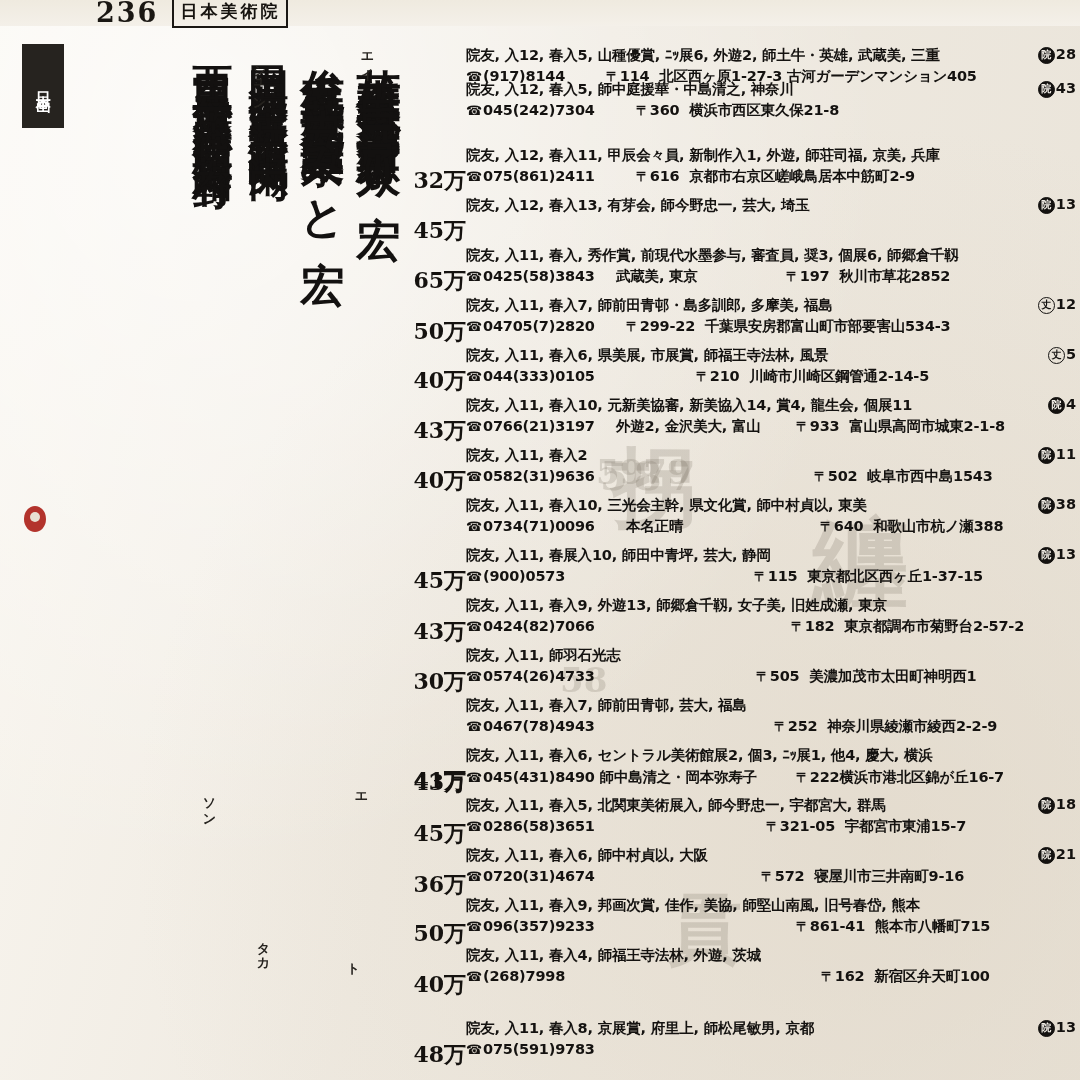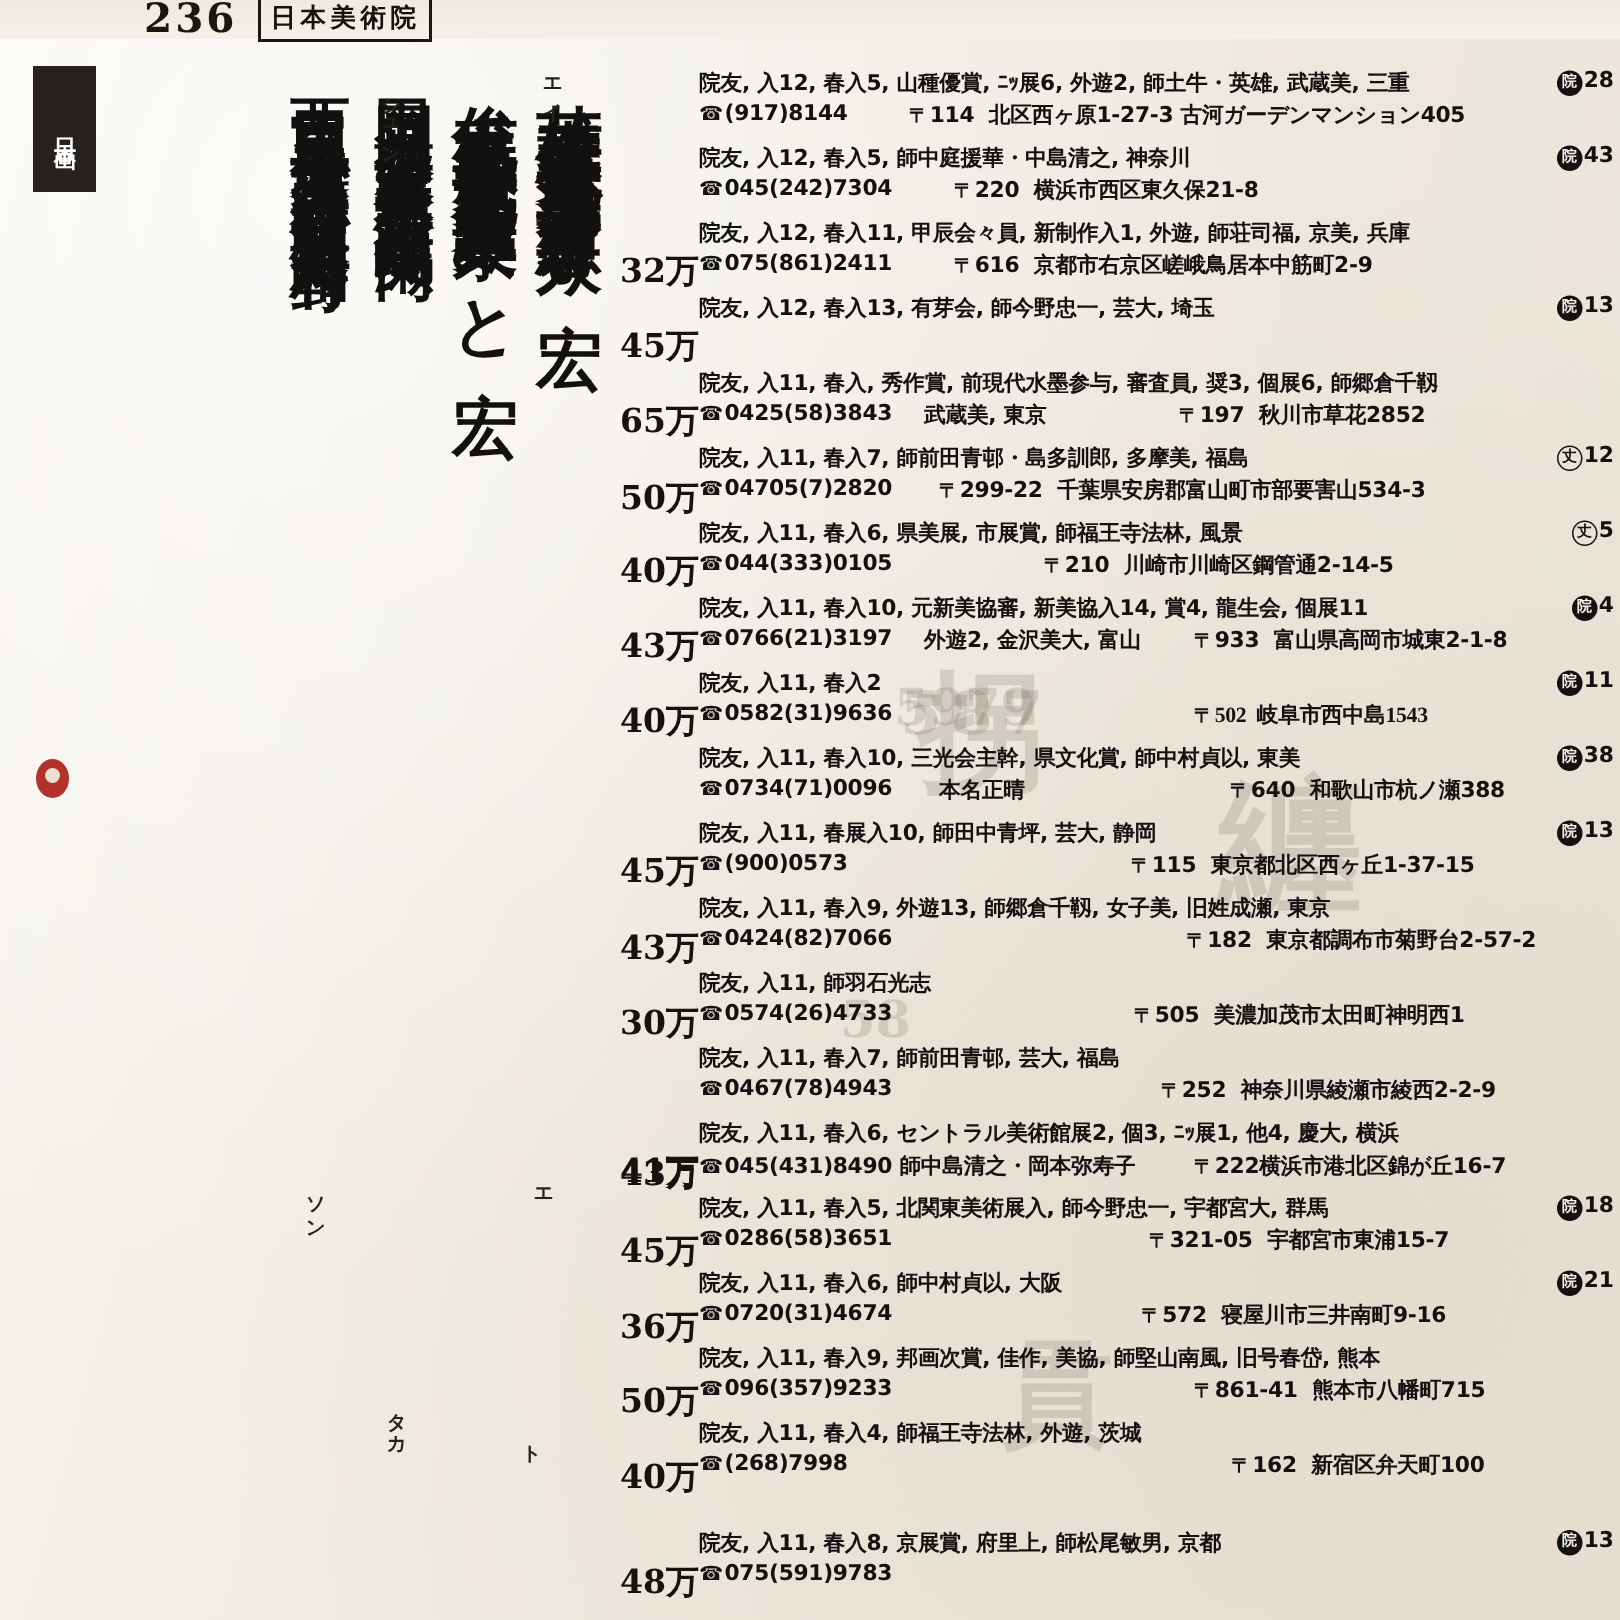--- a/index.html
+++ b/index.html
@@ -309,25 +309,25 @@
 
       <div class="entry" style="top:12px;">
         <div class="line1">院友, 入12, 春入5, 山種優賞, ﾆｯ展6, 外遊2, 師土牛・英雄, 武蔵美, 三重</div>
         <div class="line2">
           <span class="tel"><span class="icon-tel">☎</span><span>(917)8144</span></span>
           <span class="zipwrap" style="left:140px;"><span class="icon-zip">〒</span><span>114</span>&nbsp;&nbsp;<span>北区西ヶ原1-27-3 古河ガーデンマンション405</span></span>
         </div>
         <div class="badge"><span class="circ filled">院</span><span>28</span></div>
       </div>
 
-      <div class="entry" style="top:62px;">
+      <div class="entry" style="top:46px;">
         <div class="line1">院友, 入12, 春入5, 師中庭援華・中島清之, 神奈川</div>
         <div class="line2">
           <span class="tel"><span class="icon-tel">☎</span><span>045(242)7304</span></span>
-          <span class="zipwrap" style="left:170px;"><span class="icon-zip">〒</span><span>220</span>&nbsp;&nbsp;<span>横浜市西区東久保21-8</span></span>
+          <span class="zipwrap" style="left:170px;"><span class="icon-zip">〒</span><span>360</span>&nbsp;&nbsp;<span>横浜市西区東久保21-8</span></span>
         </div>
         <div class="badge"><span class="circ filled">院</span><span>43</span></div>
       </div>
 
       <div class="entry" style="top:112px;">
         <div class="line1">院友, 入12, 春入11, 甲辰会々員, 新制作入1, 外遊, 師荘司福, 京美, 兵庫</div>
         <div class="line2">
           <span class="tel"><span class="icon-tel">☎</span><span>075(861)2411</span></span>
           <span class="zipwrap" style="left:170px;"><span class="icon-zip">〒</span><span>616</span>&nbsp;&nbsp;<span>京都市右京区嵯峨鳥居本中筋町2-9</span></span>
         </div>
@@ -372,21 +372,21 @@
           <span class="zipwrap" style="left:150px;"><span>外遊2, 金沢美大, 富山</span></span>
           <span class="zipwrap" style="left:330px;"><span class="icon-zip">〒</span><span>933</span>&nbsp;&nbsp;<span>富山県高岡市城東2-1-8</span></span>
         </div>
         <div class="badge"><span class="circ filled">院</span><span>4</span></div>
       </div>
 
       <div class="entry" style="top:412px;">
         <div class="line1">院友, 入11, 春入2</div>
         <div class="line2">
           <span class="tel"><span class="icon-tel">☎</span><span>0582(31)9636</span></span>
-          <span class="zipwrap" style="left:330px;font-family:Liberation Serif, serif;"><span class="icon-zip">〒</span><span>502</span>&nbsp;&nbsp;<span>岐阜市西中島1543</span></span>
+          <span class="zipwrap" style="left:348px;"><span class="icon-zip">〒</span><span>502</span>&nbsp;&nbsp;<span>岐阜市西中島1543</span></span>
         </div>
         <div class="badge"><span class="circ filled">院</span><span>11</span></div>
       </div>
 
       <div class="entry" style="top:462px;">
         <div class="line1">院友, 入11, 春入10, 三光会主幹, 県文化賞, 師中村貞以, 東美</div>
         <div class="line2">
           <span class="tel"><span class="icon-tel">☎</span><span>0734(71)0096</span></span>
           <span class="zipwrap" style="left:160px;"><span>本名正晴</span></span>
           <span class="zipwrap" style="left:330px;margin-left:24px;"><span class="icon-zip">〒</span><span>640</span>&nbsp;&nbsp;<span>和歌山市杭ノ瀬388</span></span>

